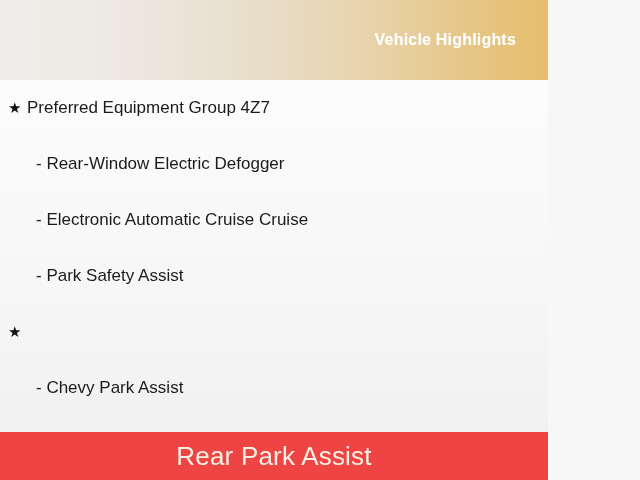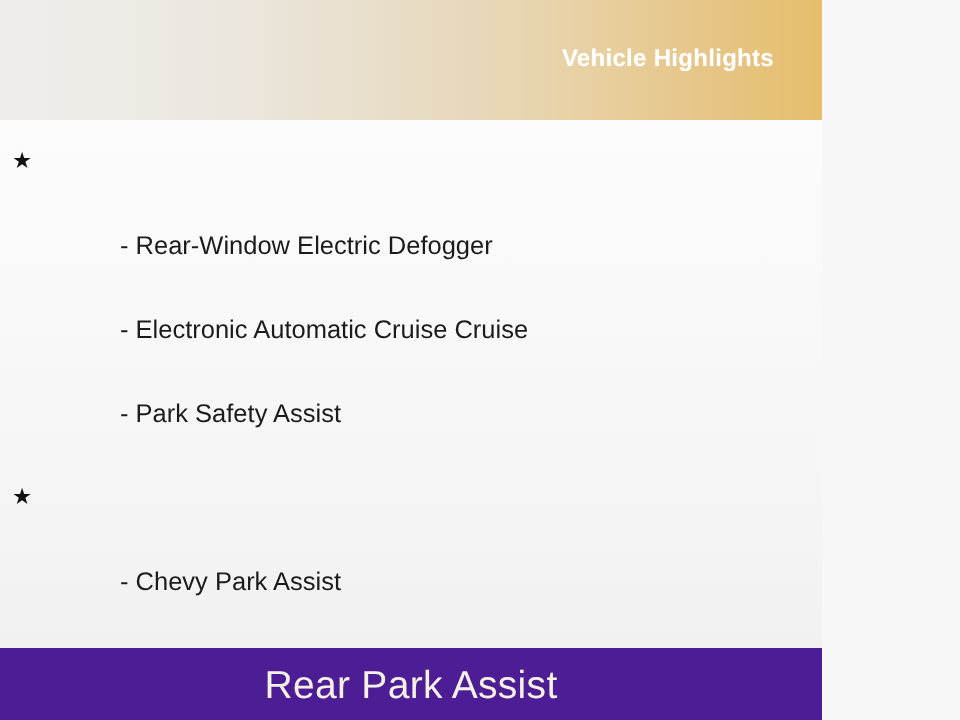--- a/index.html
+++ b/index.html
@@ -77,40 +77,39 @@
     font-size: 17px;
     color: #1b1b1b;
     line-height: 20px;
     white-space: nowrap;
   }
   .highlight-row.group {
     padding-left: 8px;
   }
   .highlight-row.sub {
     padding-left: 36px;
-    margin-left: 44px;
   }
   .star-icon {
     display: inline-block;
     width: 19px;
     font-size: 15px;
     color: #111111;
     line-height: 20px;
     flex: 0 0 auto;
   }
   .row-label {
     display: inline-block;
   }
 
   
   .footer {
     position: relative;
     flex: 0 0 48px;
     height: 48px;
-    background: #4c1d95;
+    background: #ef4444;
     display: flex;
     align-items: center;
     justify-content: center;
   }
   .footer-caption {
     font-size: 26px;
     font-weight: normal;
     color: #f6f1e4;
     line-height: 30px;
     letter-spacing: 0.2px;
@@ -124,20 +123,21 @@
 
   <div class="header">
     <div class="header-title">Vehicle Highlights</div>
   </div>
 
   <div class="body-area">
     <ul class="highlight-list">
 
       <li class="highlight-row group">
         <span class="star-icon">★</span>
+        <span class="row-label">Preferred Equipment Group 4Z7</span>
       </li>
 
       <li class="highlight-row sub">
         <span class="row-label">- Rear-Window Electric Defogger</span>
       </li>
 
       <li class="highlight-row sub">
         <span class="row-label">- Electronic Automatic Cruise Cruise</span>
       </li>
 

